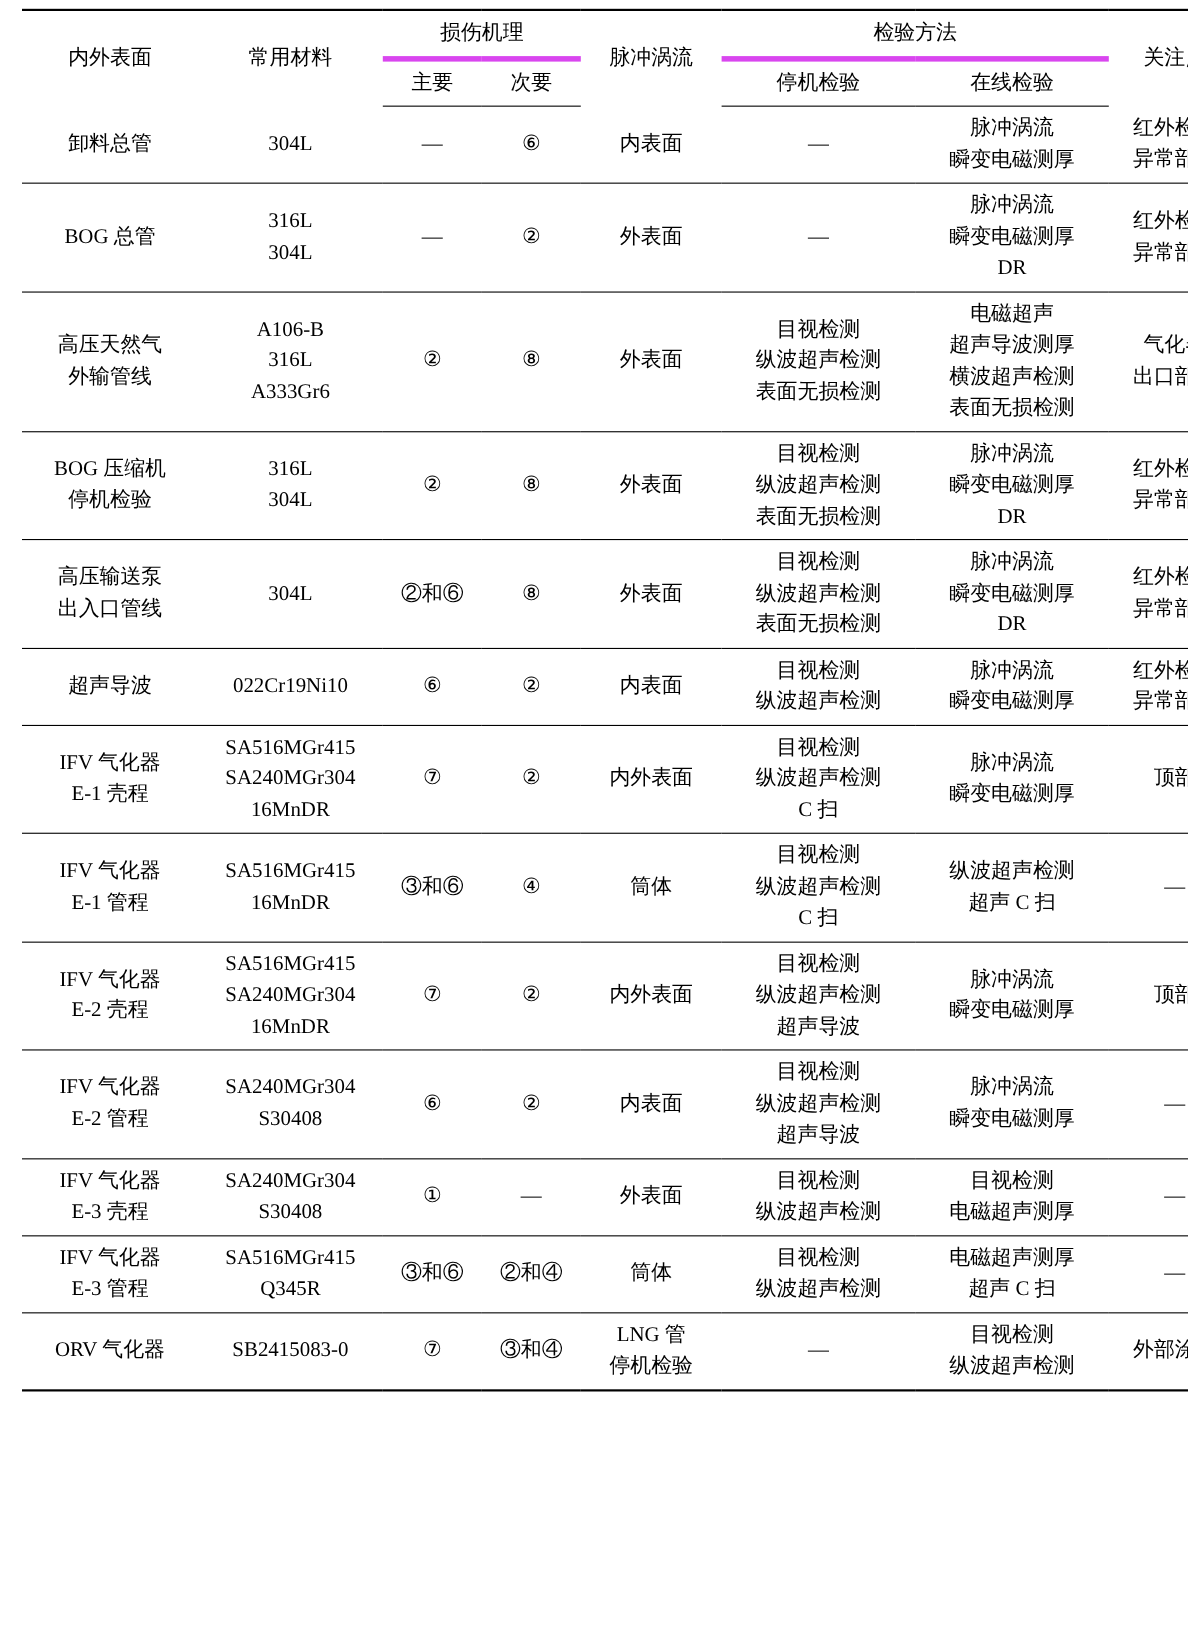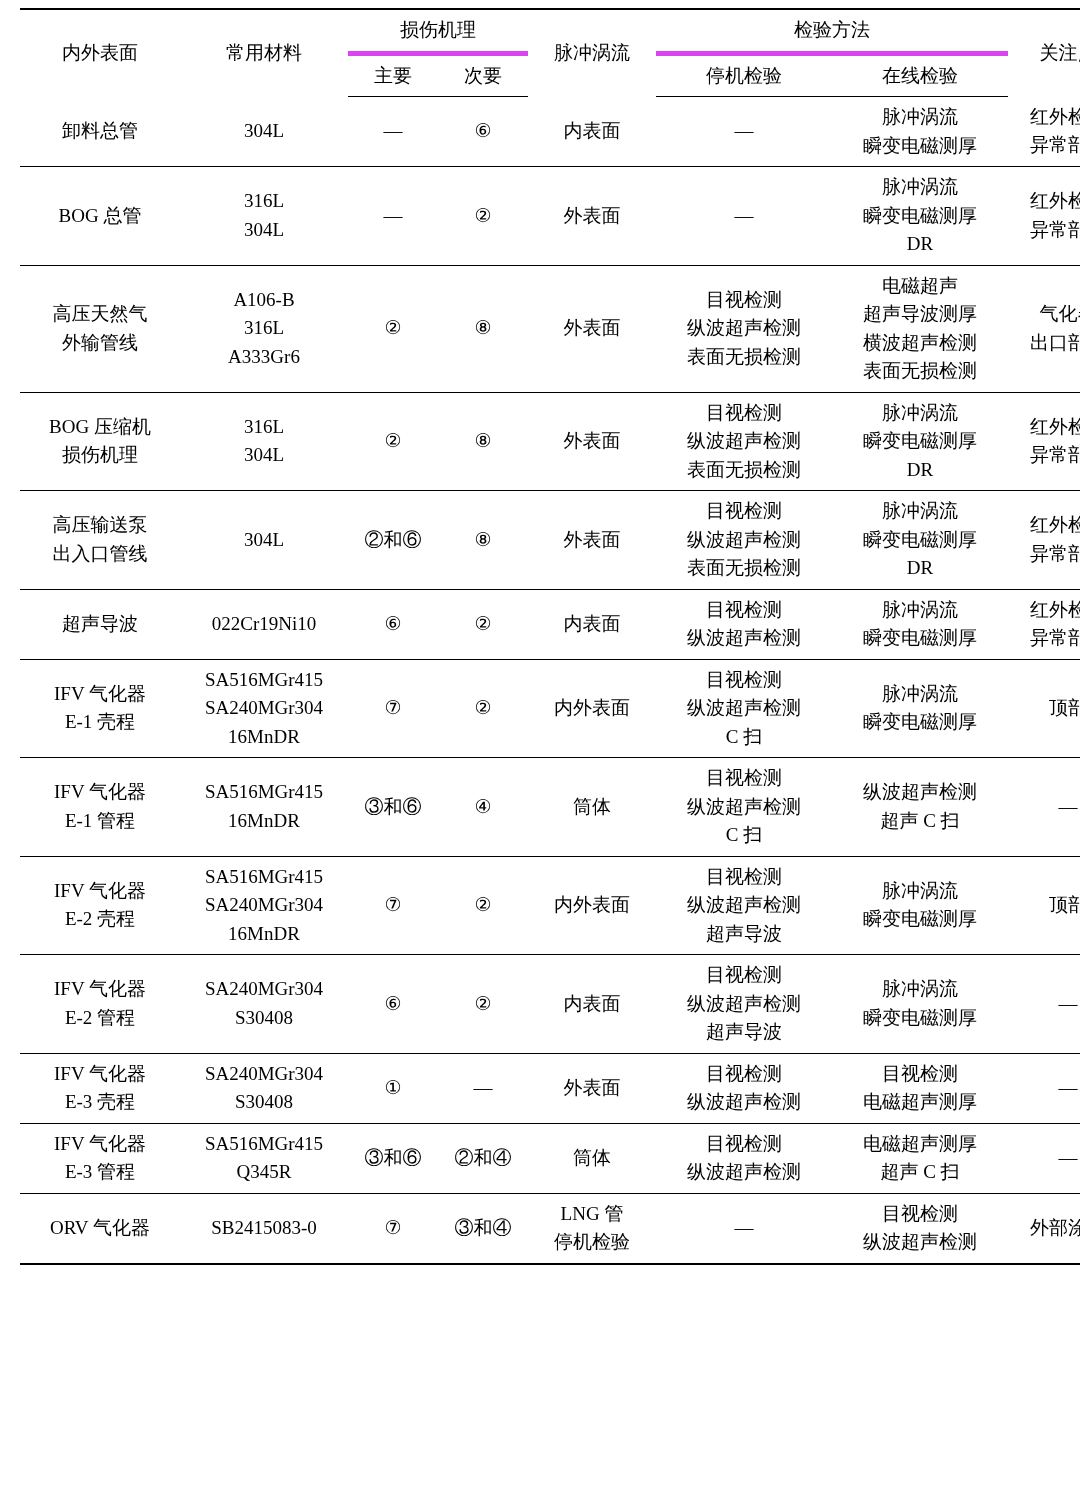--- a/index.html
+++ b/index.html
@@ -132,21 +132,21 @@
 表面无损检测</td>
           <td class="cell-multi">电磁超声
 超声导波测厚
 横波超声检测
 表面无损检测</td>
           <td class="cell-multi">气化器
 出口部位</td>
         </tr>
         <tr>
           <td class="cell-multi">BOG 压缩机
-损伤机理</td>
+停机检验</td>
           <td class="cell-multi">316L
 304L</td>
           <td class="cell-multi">②</td>
           <td class="cell-multi">⑧</td>
           <td class="cell-multi">外表面</td>
           <td class="cell-multi">目视检测
 纵波超声检测
 表面无损检测</td>
           <td class="cell-multi">脉冲涡流
 瞬变电磁测厚

